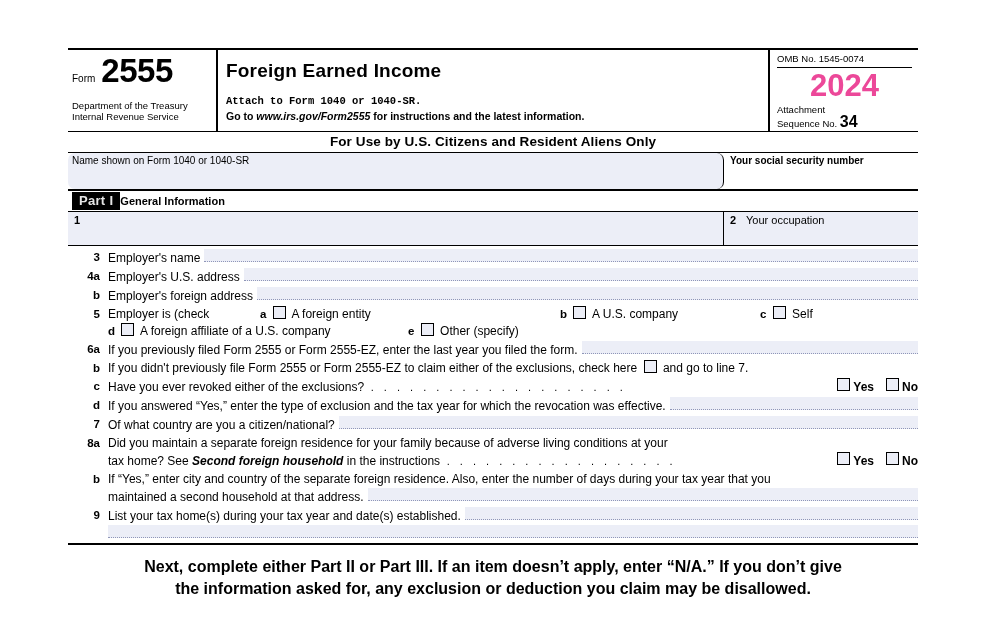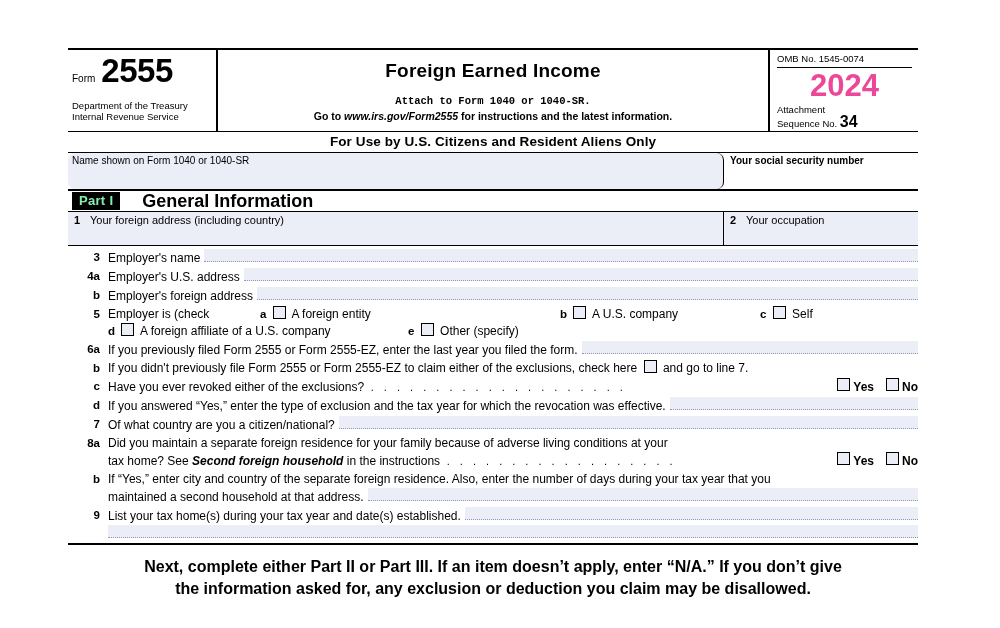--- a/index.html
+++ b/index.html
@@ -60,21 +60,21 @@
   }
   .dept {
     font-size: 9.5px;
     line-height: 11px;
     margin-top: 12px;
   }
   .hdr-mid {
     flex: 1;
     box-sizing: border-box;
     padding: 10px 8px 4px 8px;
-    text-align: center;
+    text-align: left;
     border-right: 2px solid #000;
   }
   .title {
     font-size: 19px;
     font-weight: bold;
     letter-spacing: 0.2px;
   }
   .sub1 {
     font-size: 10.5px;
     font-weight: bold;
@@ -165,31 +165,30 @@
   
   .partbar {
     display: flex;
     align-items: center;
     border-bottom: 1px solid #000;
     height: 20px;
     padding: 0;
   }
   .parttag {
     background: #000;
-    color: #86efac;
+    color: #e5e5e5;
     font-size: 13px;
     font-weight: bold;
     padding: 1px 7px 2px 7px;
     margin-left: 4px;
     letter-spacing: 0.3px;
   }
   .parttitle {
-    font-size: 18px;
-    font-weight: bold;
-    margin-left: 22px;
+    font-size: 11px;
+    font-weight: bold;
   }
 
   
   .row12 {
     display: flex;
     border-bottom: 1px solid #000;
     height: 34px;
     box-sizing: border-box;
   }
   .r1 {
@@ -344,21 +343,20 @@
     </div>
 
     <div class="partbar">
       <span class="parttag">Part I</span>
       <span class="parttitle">General Information</span>
     </div>
 
     <div class="row12">
       <div class="r1">
         <span class="numlbl">1</span>
-        <span class="fieldlbl">Your foreign address (including country)</span>
       </div>
       <div class="r2">
         <span class="numlbl">2</span>
         <span class="fieldlbl">Your occupation</span>
       </div>
     </div>
 
     <div class="body">
 
       <div class="line">

